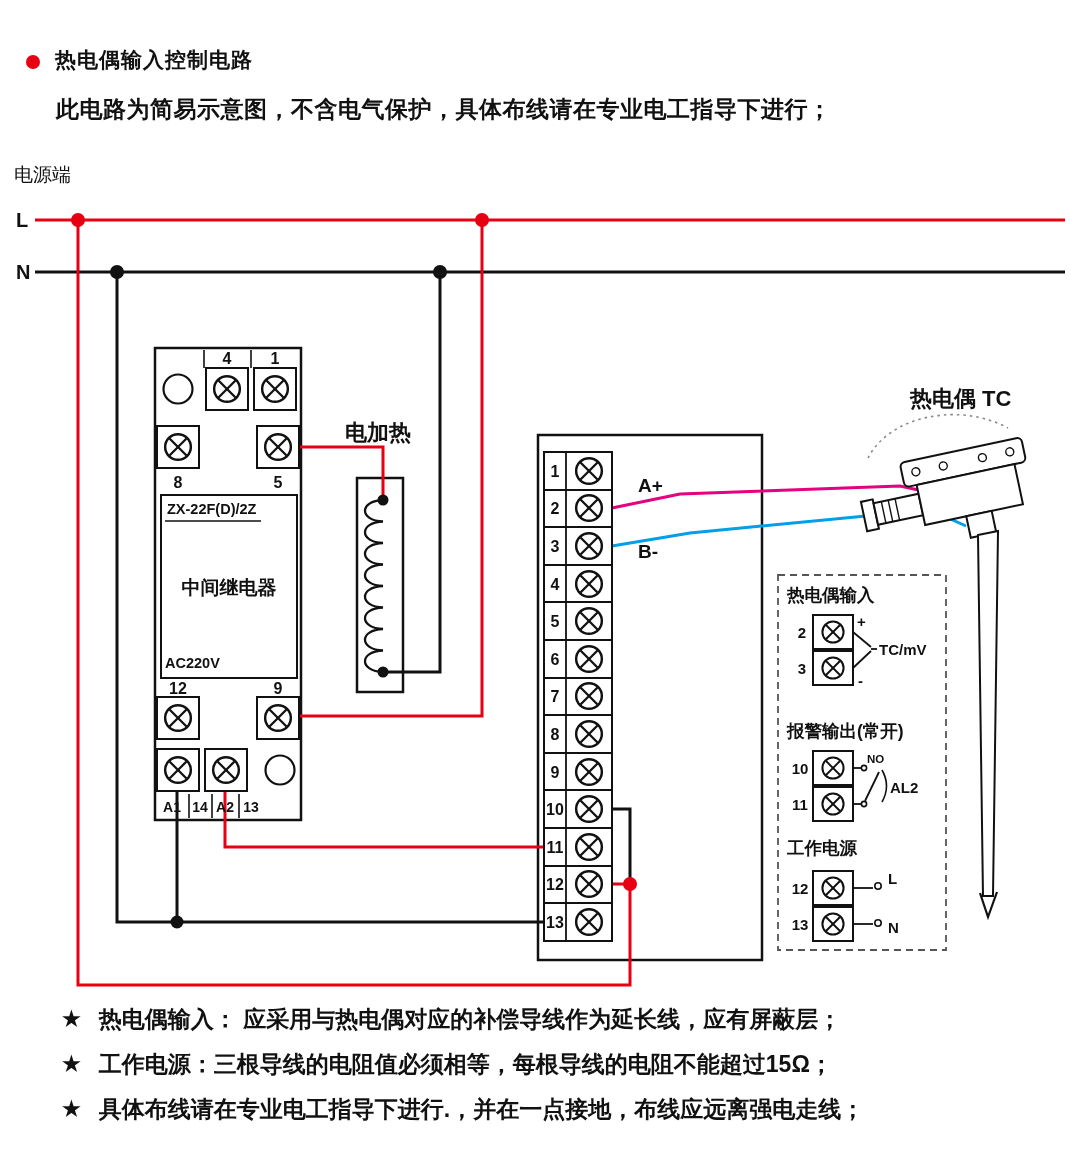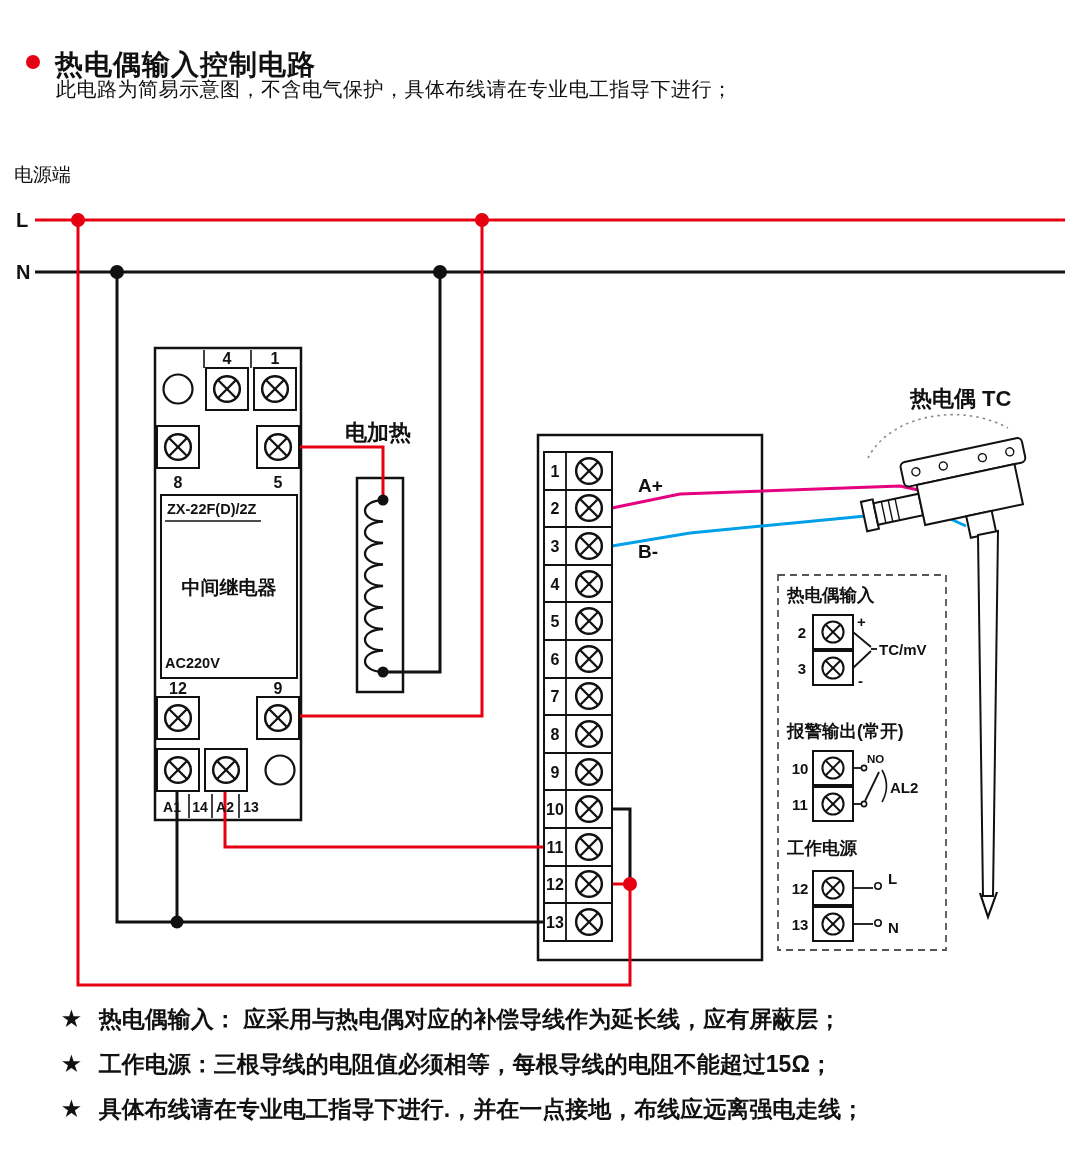--- a/index.html
+++ b/index.html
@@ -1,21 +1,21 @@
 <!DOCTYPE html>
 <html style="--live-red: #e60012; --wire-black: #111111; --tc-plus-magenta: #e4007f; --tc-minus-cyan: #00a0e9;"><head>
 <meta charset="utf-8">
 <style>
   * { margin:0; padding:0; box-sizing:border-box; }
   body { background:#fff; font-family:"Liberation Sans", sans-serif; color:#111; }
   .canvas { position:relative; width:1080px; height:1174px; background:#fff; overflow:hidden; }
   .title-row { position:absolute; left:26px; top:46px; display:flex; align-items:flex-start; gap:15px; }
   .bullet { width:14px; height:14px; border-radius:50%; background:var(--live-red,#e60012); margin-top:9px; }
-  .page-title { font-size:28px; font-weight:bold; letter-spacing:1px; }
-  .subtitle { position:absolute; left:56px; top:76px; font-size:20px; font-weight:normal; letter-spacing:0.5px; }
+  .page-title { font-size:21px; font-weight:bold; letter-spacing:1px; }
+  .subtitle { position:absolute; left:56px; top:94px; font-size:23px; font-weight:bold; letter-spacing:0.5px; }
   .diagram { position:absolute; left:0; top:0; }
   .notes { position:absolute; left:62px; top:1004px; display:flex; flex-direction:column; gap:15px; }
   .note { display:flex; gap:18px; font-size:23px; font-weight:bold; line-height:30px; }
   .note .star { font-size:21px; }
   svg text { font-family:"Liberation Sans", sans-serif; fill:#111; }
   .tnum  { font-size:16px; font-weight:bold; text-anchor:middle; }
   .rlbl  { font-size:16px; font-weight:bold; text-anchor:middle; }
   .rsm   { font-size:14px; font-weight:bold; text-anchor:middle; }
   .rtxt  { font-size:14.5px; font-weight:bold; }
   .rname { font-size:19px; font-weight:bold; text-anchor:middle; }

